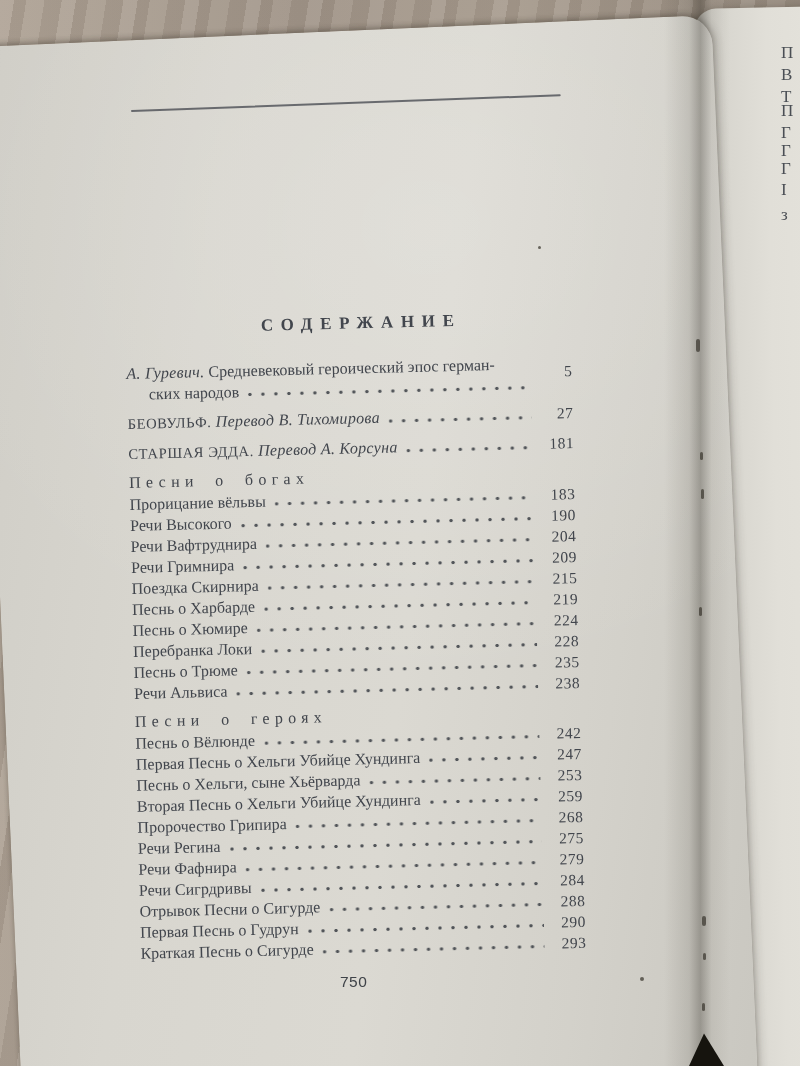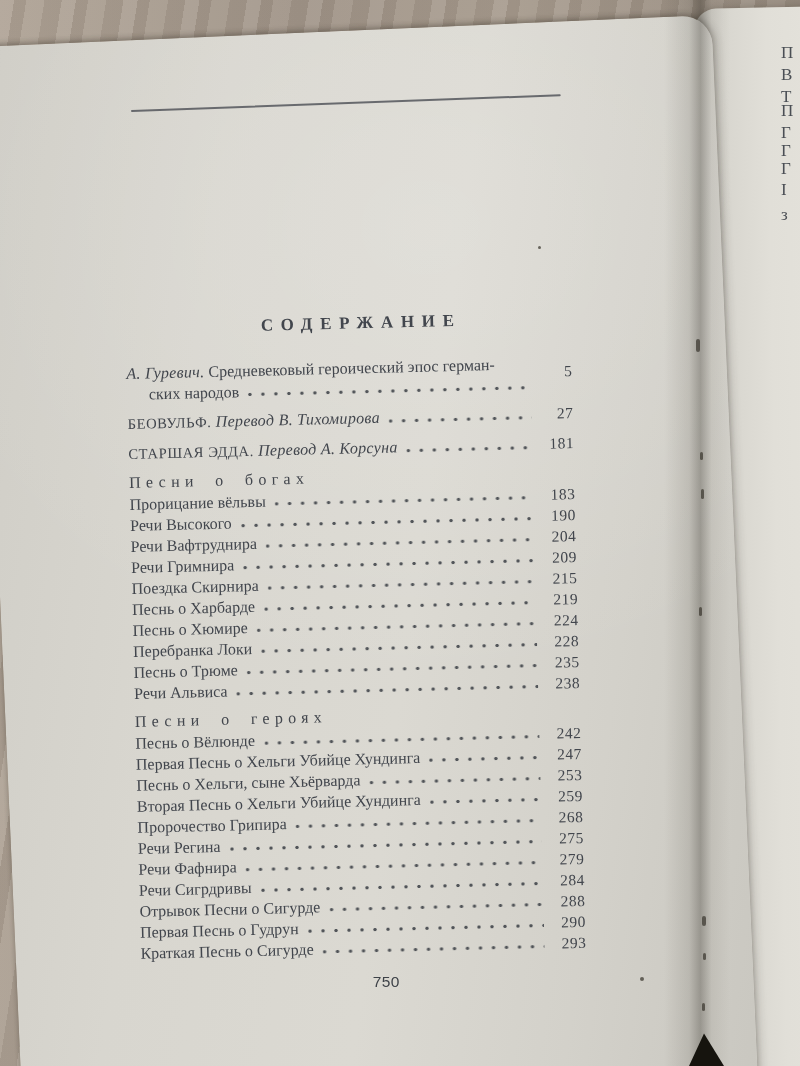--- a/index.html
+++ b/index.html
@@ -88,21 +88,21 @@
     background-image:radial-gradient(circle at 2px 2.5px, rgba(62,66,72,.88) 1.35px, rgba(62,66,72,0) 2px);
     background-size:13px 5px;background-repeat:repeat-x;
     min-width:12px;
   }
   .pageno{
     flex:none;width:36px;text-align:right;font-size:15.5px;
     letter-spacing:.5px;
   }
   .pageno.raised{position:relative;top:-13px;}
   .folio{
-    position:absolute;left:340px;top:973px;width:60px;text-align:right;
+    position:absolute;left:340px;top:973px;width:60px;text-align:left;
     color:#3e4248;font-size:15.5px;letter-spacing:.5px;
     font-family:"Liberation Sans","DejaVu Sans",sans-serif;
   }
   
   .edge-letter{
     position:absolute;left:781px;color:#4b4f55;font-size:17px;line-height:17px;
     white-space:nowrap;
   }
   
   .speck{position:absolute;background:#3f3b33;border-radius:2px;opacity:.75;}

